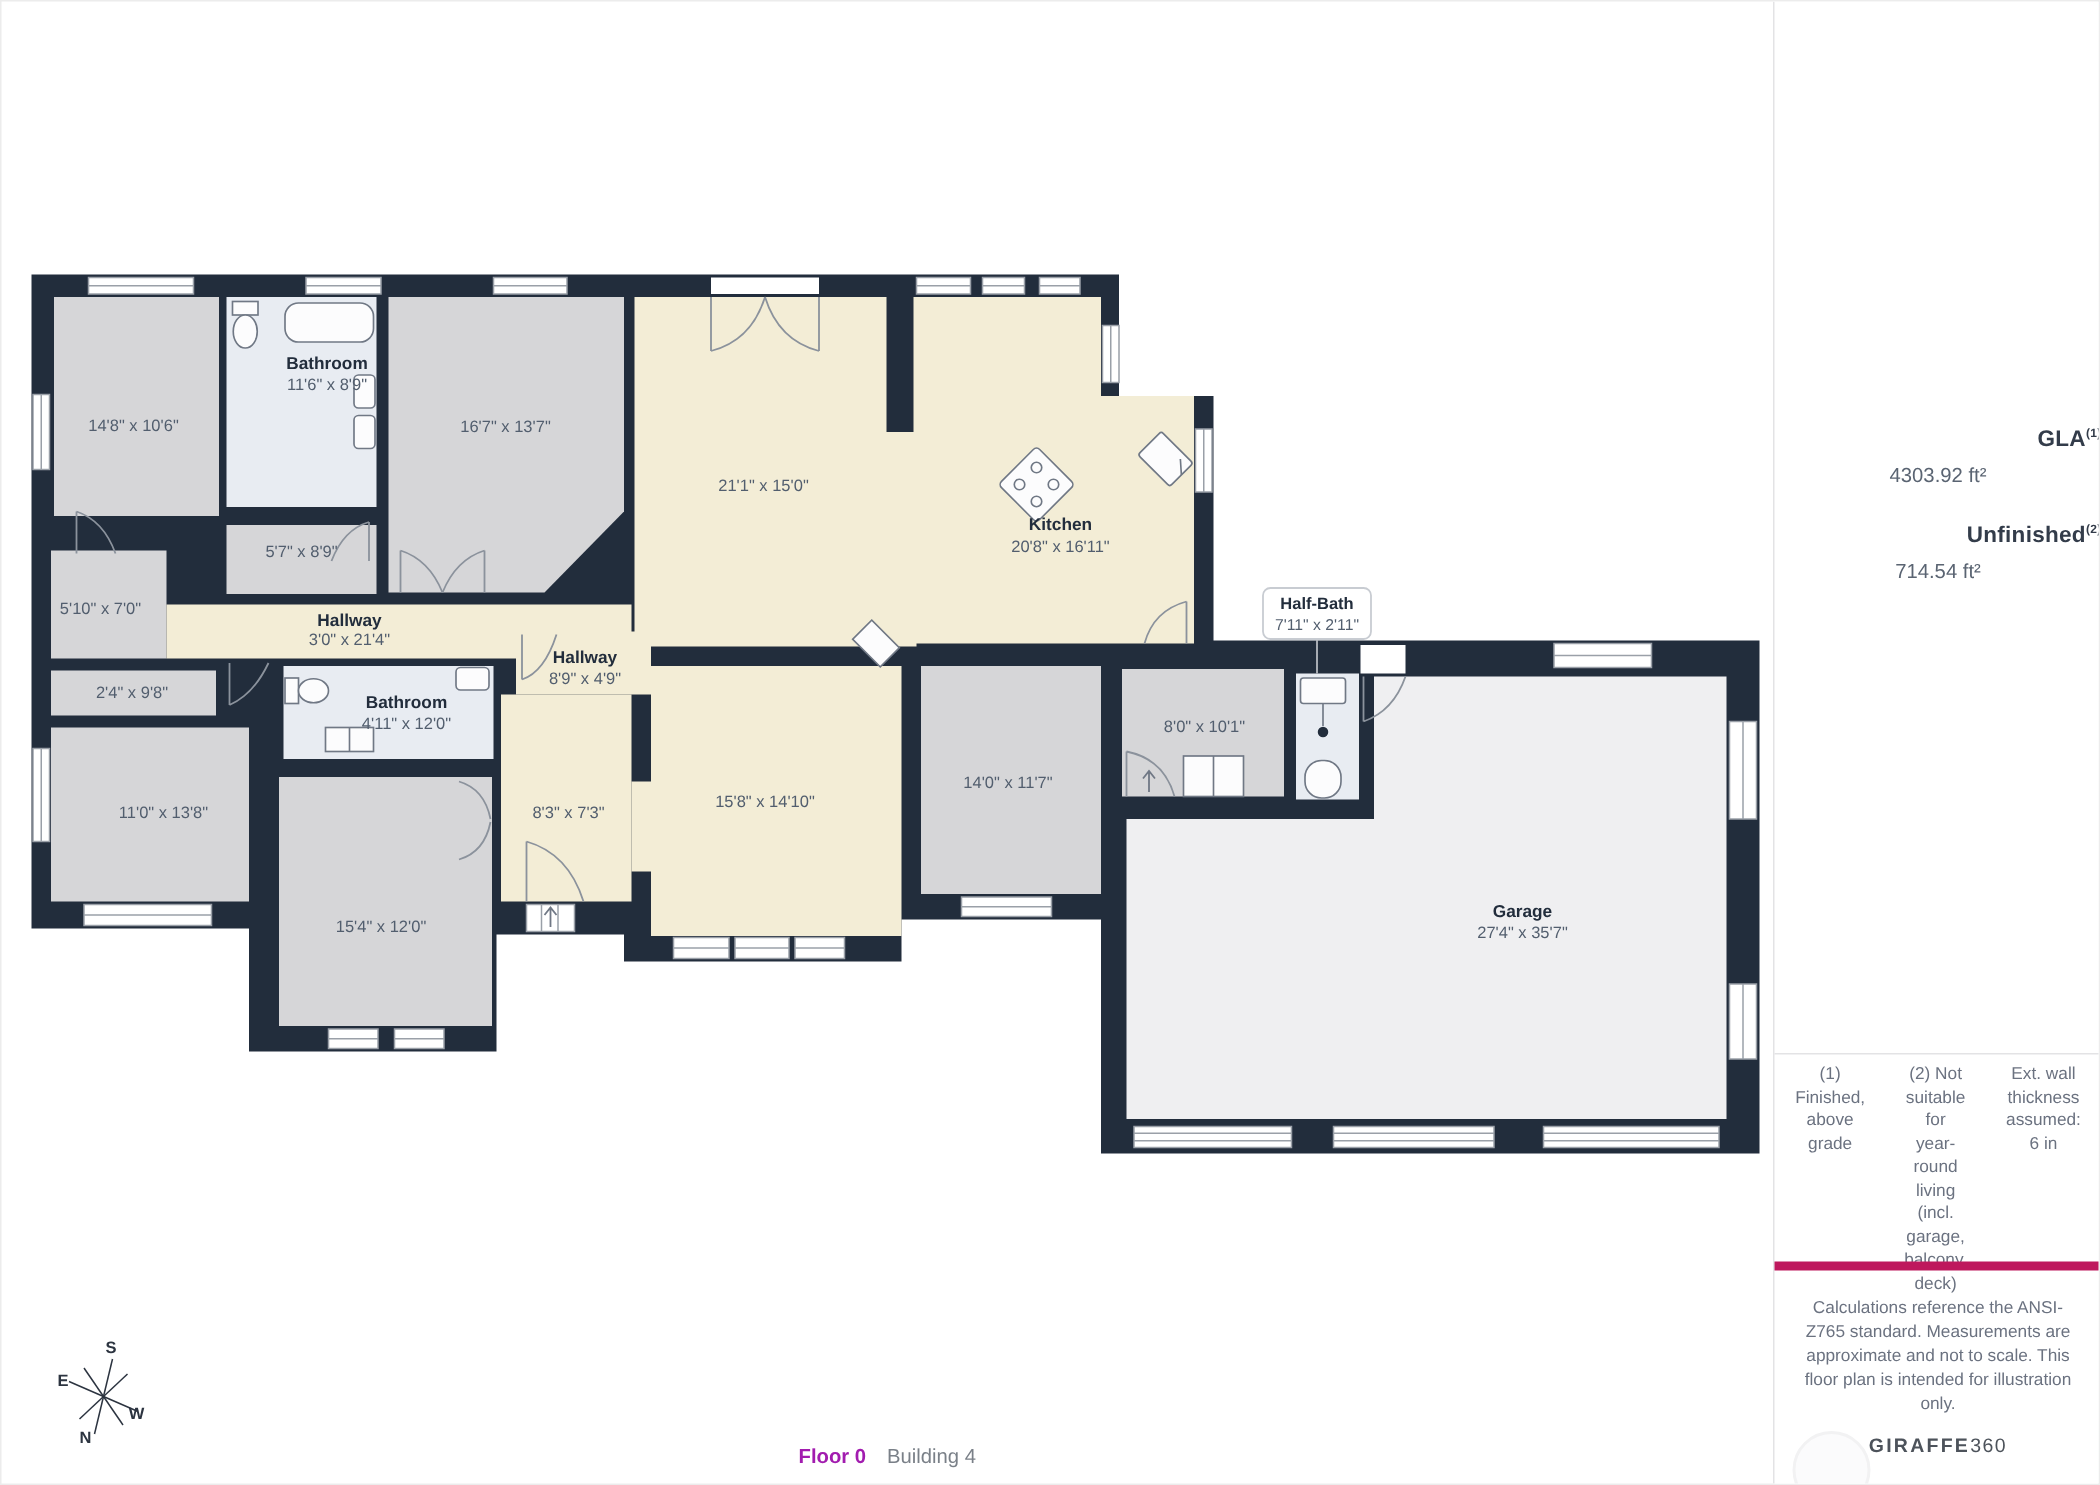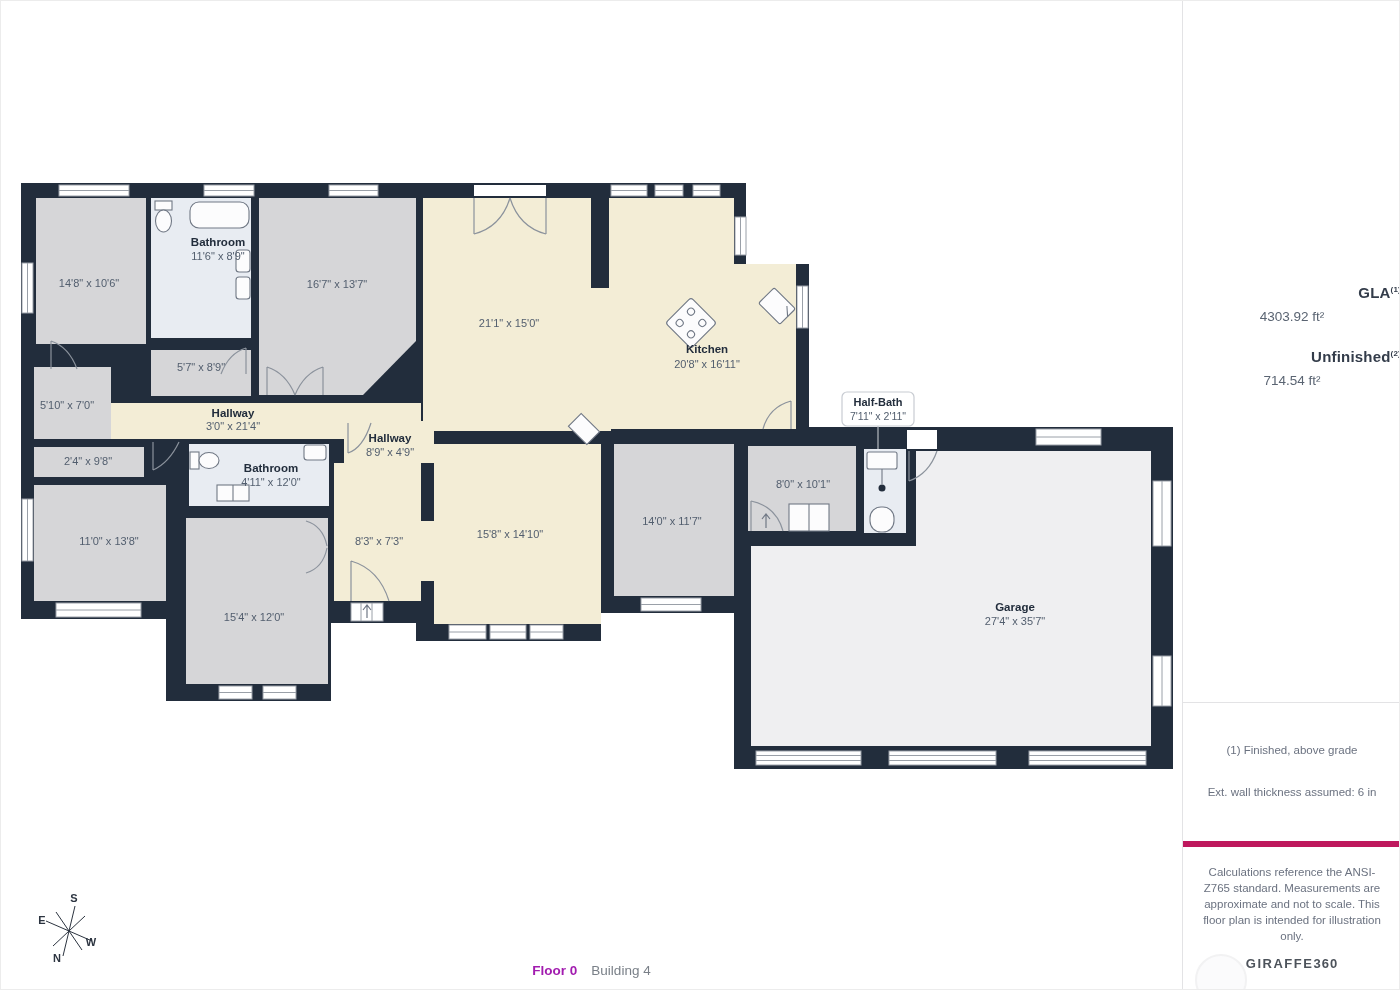--- a/index.html
+++ b/index.html
@@ -7,27 +7,27 @@
   .page { position:relative; width:1400px; height:990px; background:#fff; border:1px solid #ececec; overflow:hidden; }
   .plan-area { position:absolute; left:0; top:0; width:1181px; height:990px; }
   svg.plan { position:absolute; left:0; top:0; }
 
   
   .sidebar { position:absolute; left:1181px; top:0; width:219px; height:990px; border-left:1px solid #e3e3e5; background:#fff; }
   .sb-stats { height:701px; padding-top:283px; text-align:center; }
   .stat-label { font-size:15px; font-weight:bold; color:#333c4a; letter-spacing:.2px;text-align:right; }
   .stat-label sup { font-size:8px; font-weight:bold; color:#333c4a; }
   .stat-value { font-size:13.5px; color:#5a6472; margin-top:8px; margin-bottom:24px; }
-  .sb-notes { height:139px; border-top:1px solid #e3e3e5; display:flex; flex-direction:column; justify-content:center; gap:26px; padding:6px 16px; text-align:center; }
+  .sb-notes { height:139px; border-top:1px solid #e3e3e5; display:flex; flex-direction:row; justify-content:center; gap:26px; padding:6px 16px; text-align:center; }
   .sb-notes p { font-size:11.5px; line-height:1.35; color:#6b7280; }
   .sb-disclaimer { height:171px; border-top:6px solid #be185d; position:relative; padding:17px 18px 0; text-align:center; }
   .sb-disclaimer .disc-text { font-size:11.5px; line-height:1.4; color:#6b7280; }
   .logo-row { margin-top:12px; font-size:13px; color:#4d535b; letter-spacing:1.5px; }
   .logo-row .l1 { font-weight:bold; }
-  .logo-row .l2 { font-weight:bold; letter-spacing:1px; }
+  .logo-row .l2 { font-weight:normal; letter-spacing:1px; }
   .logo-circle { position:absolute; left:12px; bottom:6px; width:52px; height:52px; border-radius:50%; border:2px solid #f2f2f3; background:#fbfbfc; }
 
   
   .footer { position:absolute; left:0; bottom:13px; width:1181px; text-align:center; font-size:13.5px; }
   .footer .floor { font-weight:bold; color:#a21caf; margin-right:14px; }
   .footer .building { color:#7a8088; }
 
   
   text.dim { font-size:11px; fill:#525e6e; text-anchor:middle; font-family:"Liberation Sans",sans-serif; }
   text.rname { font-size:11.5px; font-weight:bold; fill:#222d3c; text-anchor:middle; font-family:"Liberation Sans",sans-serif; }
@@ -257,20 +257,21 @@
 
   <div class="sidebar">
     <div class="sb-stats">
       <div class="stat-label"><span>GLA</span><sup>(1)</sup></div>
       <div class="stat-value">4303.92 ft²</div>
       <div class="stat-label"><span>Unfinished</span><sup>(2)</sup></div>
       <div class="stat-value">714.54 ft²</div>
     </div>
     <div class="sb-notes">
       <p>(1) Finished, above grade</p>
+      <p>(2) Not suitable for year-round living (incl. garage, balcony, deck)</p>
       <p>Ext. wall thickness assumed: 6 in</p>
     </div>
     <div class="sb-disclaimer">
       <div class="disc-text">Calculations reference the ANSI-Z765 standard. Measurements are approximate and not to scale. This floor plan is intended for illustration only.</div>
       <div class="logo-row">
         <span class="l1">GIRAFFE</span><span class="l2">360</span>
       </div>
       <div class="logo-circle"></div>
     </div>
   </div>

